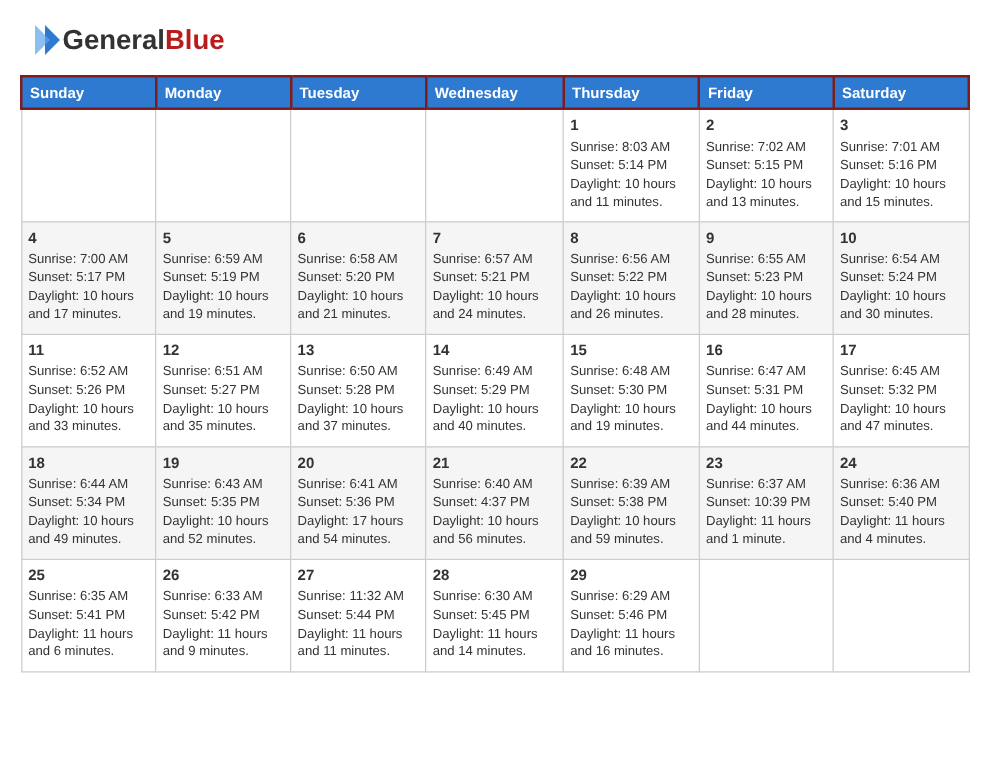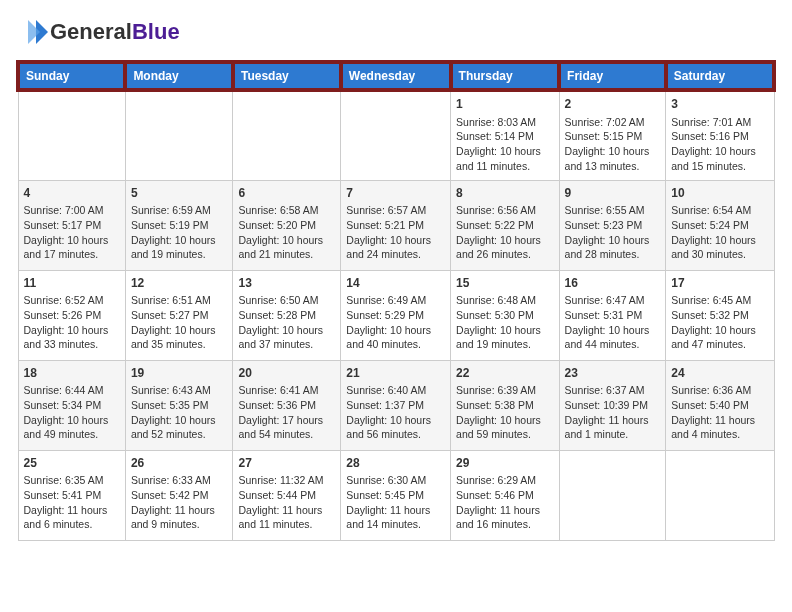--- a/index.html
+++ b/index.html
@@ -43,21 +43,21 @@
       border-collapse: collapse;
       font-size: 11px;
     }
     thead th {
       background: #2e7ad1;
       color: #fff;
       text-align: left;
       padding: 5px 6px;
       font-size: 12px;
       font-weight: bold;
-      border: 4px solid #7f1d1d;
+      border: 2px solid #7f1d1d;
     }
     tbody td {
       border: 1px solid #ccc;
       vertical-align: top;
       padding: 4px 5px;
       width: 113px;
       height: 90px;
       color: #333;
       font-size: 10.5px;
       line-height: 1.4;
@@ -80,21 +80,21 @@
 <body>
 
 <div class="header">
   <div class="logo">
     <div class="logo-row">
       <svg width="32" height="32" viewBox="0 0 32 32">
         <rect x="0" y="0" width="32" height="32" fill="none"></rect>
         <polygon points="20,4 32,16 20,28" fill="#2e7ad1"></polygon>
         <polygon points="12,4 24,16 12,28" fill="#5ba3e8" opacity="0.7"></polygon>
       </svg>
-      <span style="font-size:22px;font-weight:bold;color:#333;">General<span style="color:#4c1d95;">Blue</span></span>
+      <span style="font-size:22px;font-weight:bold;color:#333;">General<span style="color:#b91c1c;">Blue</span></span>
     </div>
   </div>
   <div class="title-block">
     <div class="month-title"></div>
     <div class="subtitle"></div>
   </div>
 </div>
 
 <table>
   <thead>
@@ -236,21 +236,21 @@
         </td>
         <td>
           <span class="day-num">20</span>
           <div>Sunrise: 6:41 AM</div>
           <div>Sunset: 5:36 PM</div>
           <div>Daylight: 17 hours and 54 minutes.</div>
         </td>
         <td>
           <span class="day-num">21</span>
           <div>Sunrise: 6:40 AM</div>
-          <div>Sunset: 1:37 PM</div>
+          <div>Sunset: 4:37 PM</div>
           <div>Daylight: 10 hours and 56 minutes.</div>
         </td>
         <td>
           <span class="day-num">22</span>
           <div>Sunrise: 6:39 AM</div>
           <div>Sunset: 5:38 PM</div>
           <div>Daylight: 10 hours and 59 minutes.</div>
         </td>
         <td>
           <span class="day-num">23</span>

